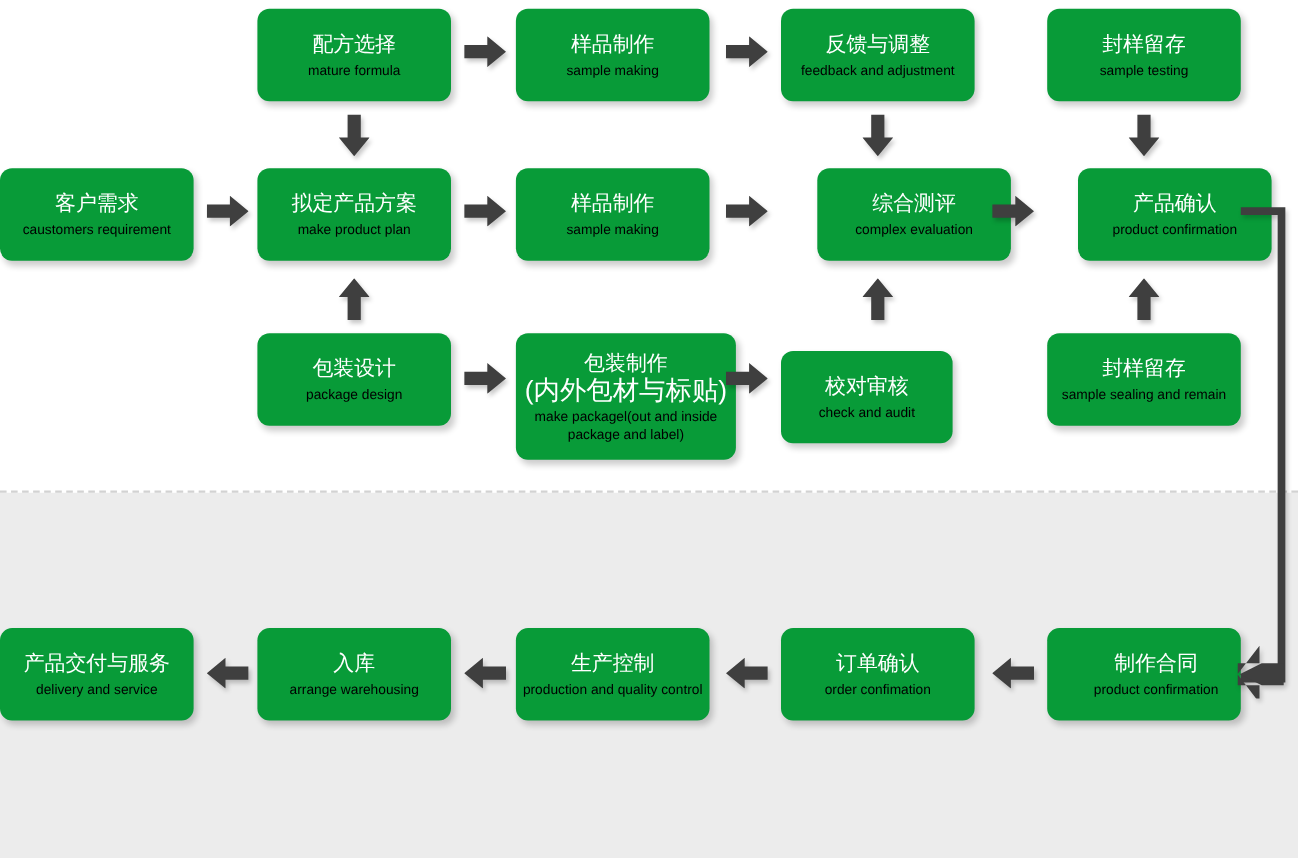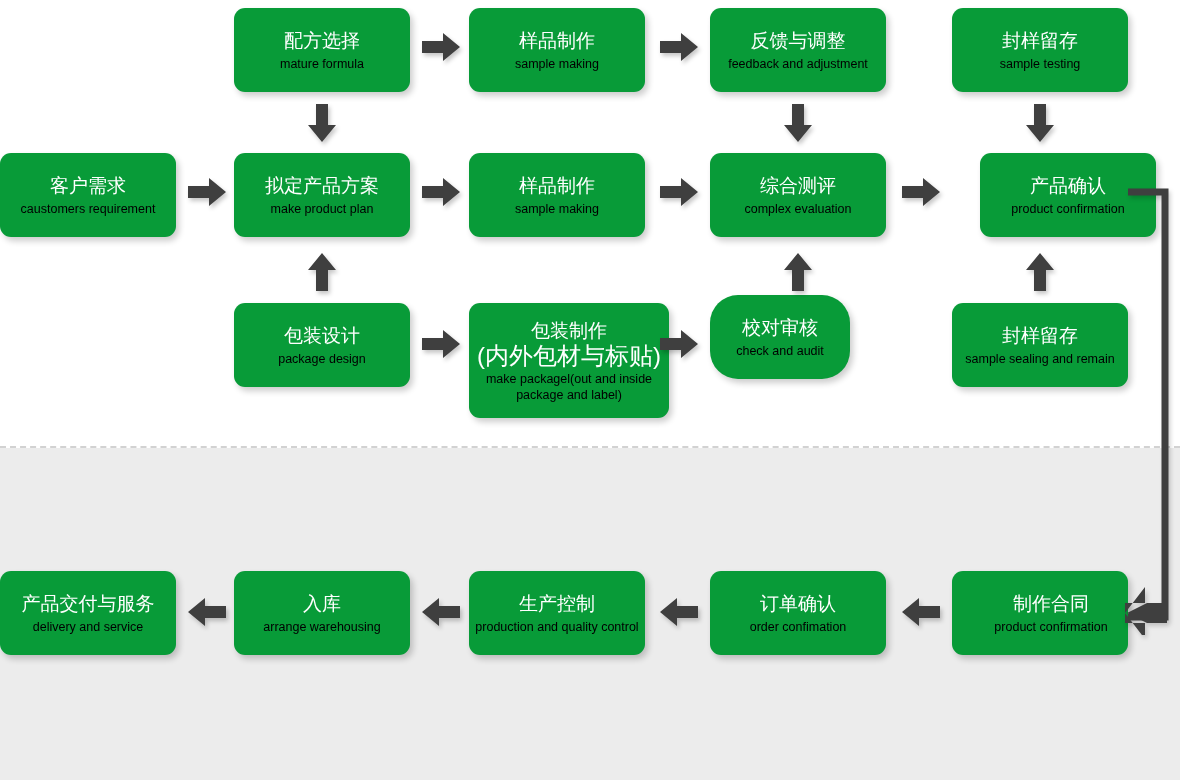--- a/index.html
+++ b/index.html
@@ -129,42 +129,42 @@
   <div class="node" style="left:234px; top:153px; width:176px; height:84px;">
     <span class="cn">拟定产品方案</span>
     <span class="en">make product plan</span>
   </div>
 
   <div class="node" style="left:469px; top:153px; width:176px; height:84px;">
     <span class="cn">样品制作</span>
     <span class="en">sample making</span>
   </div>
 
-  <div class="node" style="left:710px; top:153px; width:176px; height:84px;">
+  <div class="node" style="left:743px; top:153px; width:176px; height:84px;">
     <span class="cn">综合测评</span>
     <span class="en">complex evaluation</span>
   </div>
 
   <div class="node" style="left:980px; top:153px; width:176px; height:84px;">
     <span class="cn">产品确认</span>
     <span class="en">product confirmation</span>
   </div>
 
   <div class="node" style="left:234px; top:303px; width:176px; height:84px;">
     <span class="cn">包装设计</span>
     <span class="en">package design</span>
   </div>
 
   <div class="node tall" style="left:469px; top:303px; width:200px; height:115px;">
     <span class="cn">包装制作</span>
     <span class="cn2">(内外包材与标贴)</span>
     <span class="en">make packagel(out and inside package and label)</span>
   </div>
 
-  <div class="node" style="left:710px; top:295px; width:140px; height:84px;border-radius:28px;">
+  <div class="node" style="left:710px; top:319px; width:156px; height:84px;">
     <span class="cn">校对审核</span>
     <span class="en">check and audit</span>
   </div>
 
   <div class="node" style="left:952px; top:303px; width:176px; height:84px;">
     <span class="cn">封样留存</span>
     <span class="en">sample sealing and remain</span>
   </div>
 
   <div class="node" style="left:952px; top:571px; width:176px; height:84px;padding-left:28px;">

